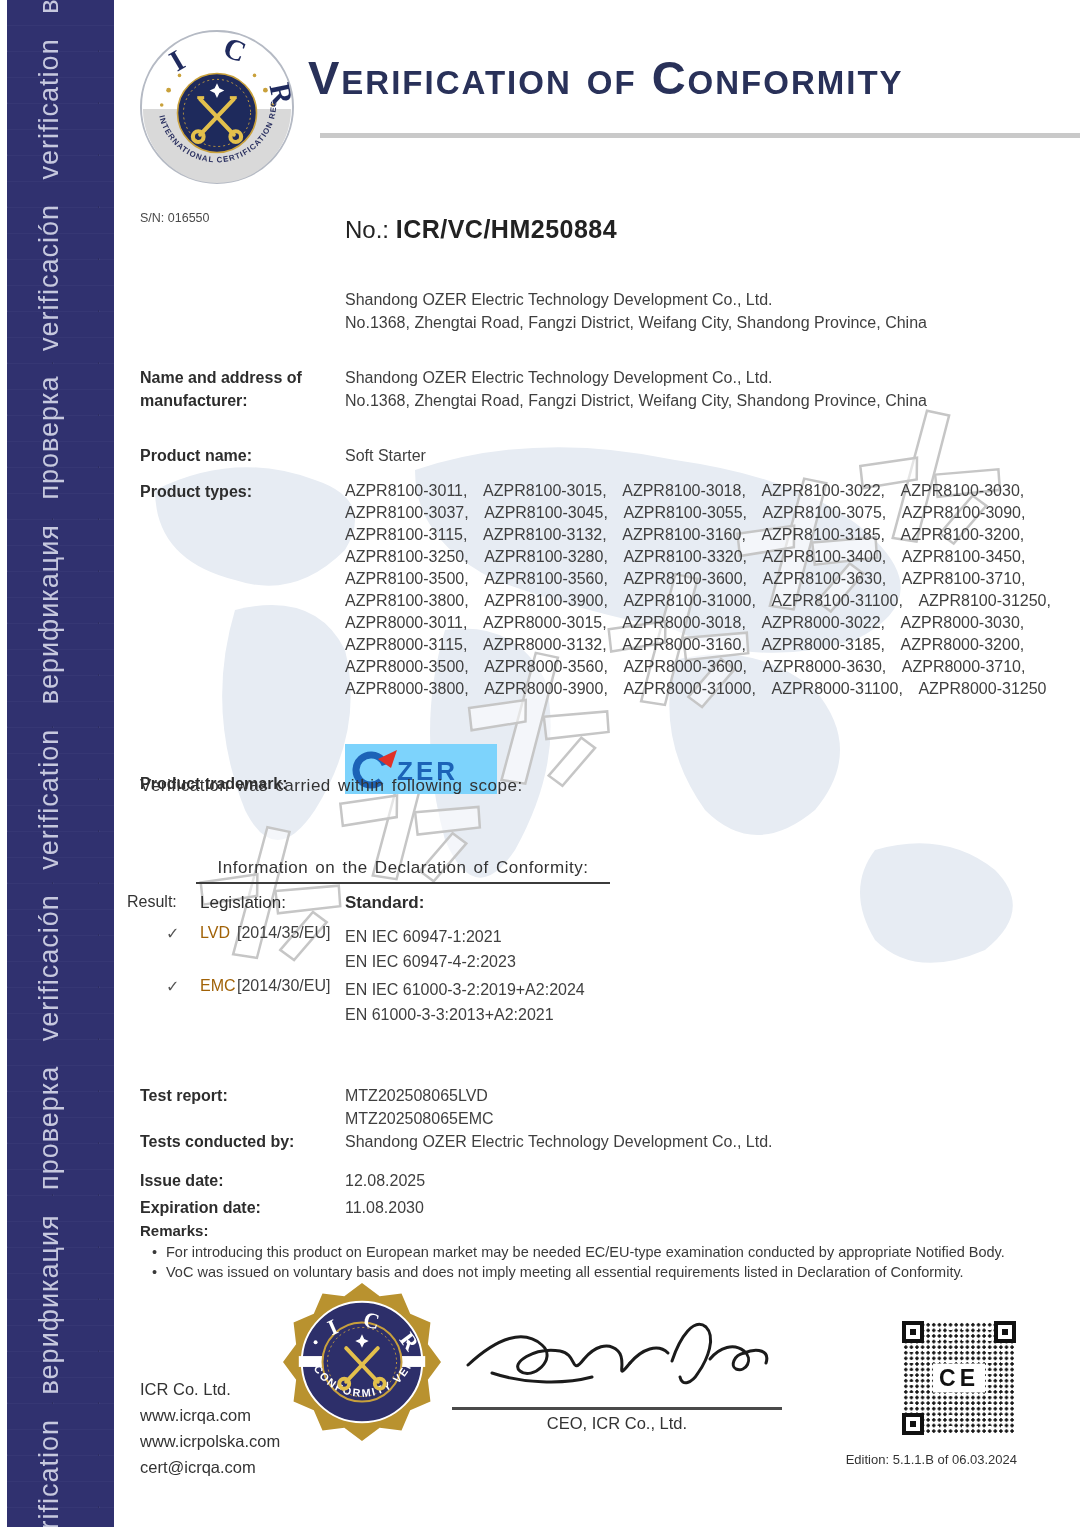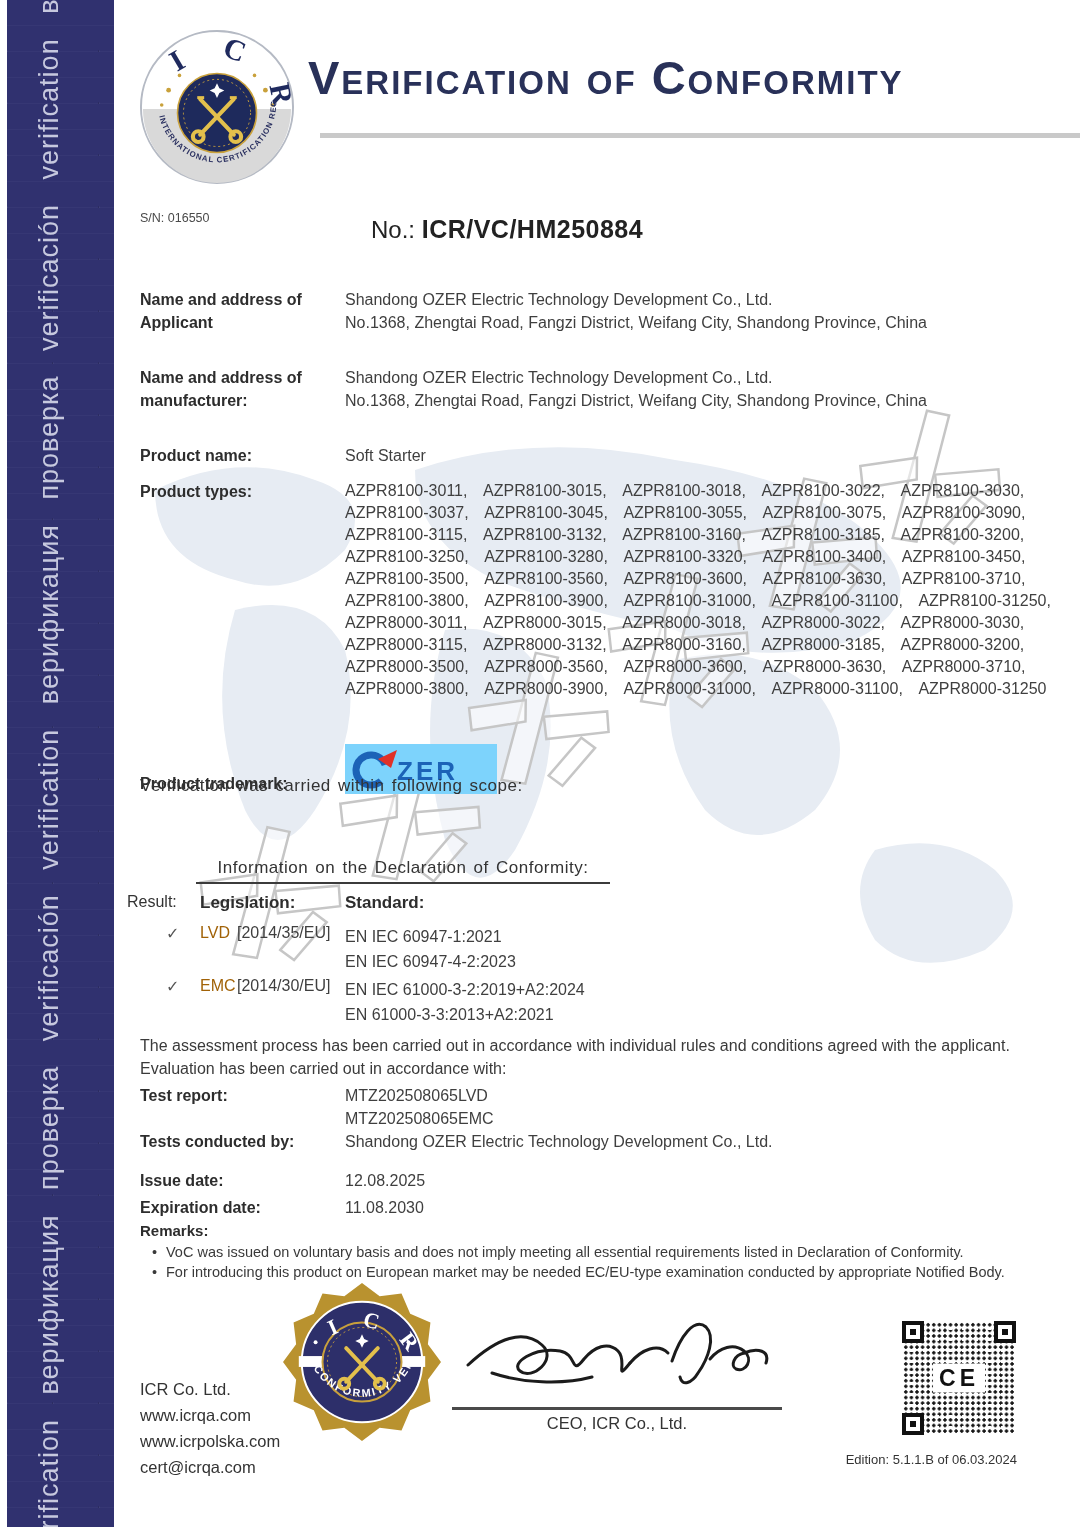--- a/index.html
+++ b/index.html
@@ -18,34 +18,34 @@
   
   .map-layer{position:absolute;left:115px;top:430px;z-index:0;}
   .wm-layer{position:absolute;left:110px;top:330px;z-index:1;}
   .content{position:absolute;inset:0;z-index:2;}
   
   .hdr-logo{position:absolute;left:138px;top:28px;width:158px;height:158px;}
   .doc-title{position:absolute;left:308px;top:50px;width:770px;font-variant:small-caps;
     font-size:47px;font-weight:600;letter-spacing:2px;color:#293159;white-space:nowrap;}
   .title-rule{position:absolute;left:320px;top:133px;width:760px;height:5px;background:#c9c9c9;}
   .serial{position:absolute;left:140px;top:211px;font-size:12.5px;color:#4a4a4a;}
-  .cert-no{position:absolute;left:345px;top:215px;font-size:24px;color:#222;margin-left:26px;}
+  .cert-no{position:absolute;left:345px;top:215px;font-size:24px;color:#222;}
   .cert-no b{font-size:25px;letter-spacing:0.5px;}
   
   .lbl{position:absolute;left:140px;width:200px;font-weight:bold;font-size:16px;color:#2d2d2d;line-height:23px;}
   .val{position:absolute;left:345px;width:680px;font-size:16px;color:#3f3f3f;line-height:23px;}
   .types .val div{line-height:22px;word-spacing:12px;white-space:nowrap;}
   
   .tm-box{position:absolute;left:345px;top:744px;width:152px;height:50px;background:#7dd3fc;}
   
   .scope-intro{position:absolute;left:140px;top:776px;font-size:17px;color:#333;letter-spacing:0.5px;word-spacing:2px;}
   .scope-title{position:absolute;left:196px;top:858px;width:414px;text-align:center;font-size:17px;color:#333;
     padding-bottom:4px;border-bottom:2.5px solid #3b3b3b;letter-spacing:0.5px;word-spacing:2px;}
   .colhead-result{position:absolute;left:127px;top:893px;font-size:16px;color:#333;}
-  .colhead-leg{position:absolute;left:200px;top:893px;font-size:17px;font-weight:bold;color:#2d2d2d;}
+  .colhead-leg{position:absolute;left:200px;top:893px;font-size:17px;font-weight:normal;color:#2d2d2d;}
   .colhead-std{position:absolute;left:345px;top:893px;font-size:17px;font-weight:bold;color:#2d2d2d;}
   .chk{position:absolute;left:166px;font-size:16px;color:#555;}
   .leg-code{position:absolute;left:200px;font-size:16px;color:#a16207;}
   .leg-dir{position:absolute;left:237px;font-size:16px;color:#3f3f3f;}
   .std{position:absolute;left:345px;font-size:16px;color:#3f3f3f;line-height:25px;}
   
   .assessment{position:absolute;left:140px;top:1034px;width:885px;font-size:16px;line-height:23px;color:#3a3a3a;}
   .remarks-lbl{position:absolute;left:140px;top:1222px;font-size:15px;font-weight:bold;color:#2d2d2d;}
   .remarks-list{position:absolute;left:152px;top:1243px;width:880px;font-size:14.5px;color:#3a3a3a;}
   .remarks-list div{padding-left:14px;position:relative;line-height:19px;margin-bottom:1px;}
@@ -141,21 +141,20 @@
     </svg>
 
     <div class="doc-title">Verification of Conformity</div>
     <div class="title-rule"></div>
     <div class="serial">S/N: 016550</div>
     <div class="cert-no">
       <span>No.:</span>
       <b>ICR/VC/HM250884</b>
     </div>
 
-    <div class="lbl" style="top:288px">Name and address of Applicant</div>
     <div class="val" style="top:288px">
       <div>Shandong OZER Electric Technology Development Co., Ltd.</div>
       <div>No.1368, Zhengtai Road, Fangzi District, Weifang City, Shandong Province, China</div>
     </div>
 
     <div class="lbl" style="top:366px">Name and address of manufacturer:</div>
     <div class="val" style="top:366px">
       <div>Shandong OZER Electric Technology Development Co., Ltd.</div>
       <div>No.1368, Zhengtai Road, Fangzi District, Weifang City, Shandong Province, China</div>
     </div>
@@ -207,38 +206,37 @@
     <div>
       <span class="chk" style="top:977px">✓</span>
       <span class="leg-code" style="top:977px">EMC</span>
       <span class="leg-dir" style="top:977px">[2014/30/EU]</span>
       <div class="std" style="top:977px">
         <div>EN IEC 61000-3-2:2019+A2:2024</div>
         <div>EN 61000-3-3:2013+A2:2021</div>
       </div>
     </div>
 
-    <div class="assessment">The assessment process has been carried out in accordance with individual rules and conditions agreed with the applicant. Evaluation has been carried out in accordance with:</div>
 
     <div class="lbl" style="top:1084px">Test report:</div>
     <div class="val" style="top:1084px">
       <div>MTZ202508065LVD</div>
       <div>MTZ202508065EMC</div>
     </div>
     <div class="lbl" style="top:1130px">Tests conducted by:</div>
     <div class="val" style="top:1130px">Shandong OZER Electric Technology Development Co., Ltd.</div>
     <div class="lbl" style="top:1169px">Issue date:</div>
     <div class="val" style="top:1169px">12.08.2025</div>
     <div class="lbl" style="top:1196px">Expiration date:</div>
     <div class="val" style="top:1196px">11.08.2030</div>
 
     <div class="remarks-lbl">Remarks:</div>
     <div class="remarks-list">
+      <div>For introducing this product on European market may be needed EC/EU-type examination conducted by appropriate Notified Body.</div>
       <div>VoC was issued on voluntary basis and does not imply meeting all essential requirements listed in Declaration of Conformity.</div>
-      <div>For introducing this product on European market may be needed EC/EU-type examination conducted by appropriate Notified Body.</div>
     </div>
 
     <div class="org-lines">
       <div>ICR Co. Ltd.</div>
       <div>www.icrqa.com</div>
       <div>www.icrpolska.com</div>
       <div>cert@icrqa.com</div>
     </div>
 
     <svg class="badge" viewBox="0 0 160 160">

